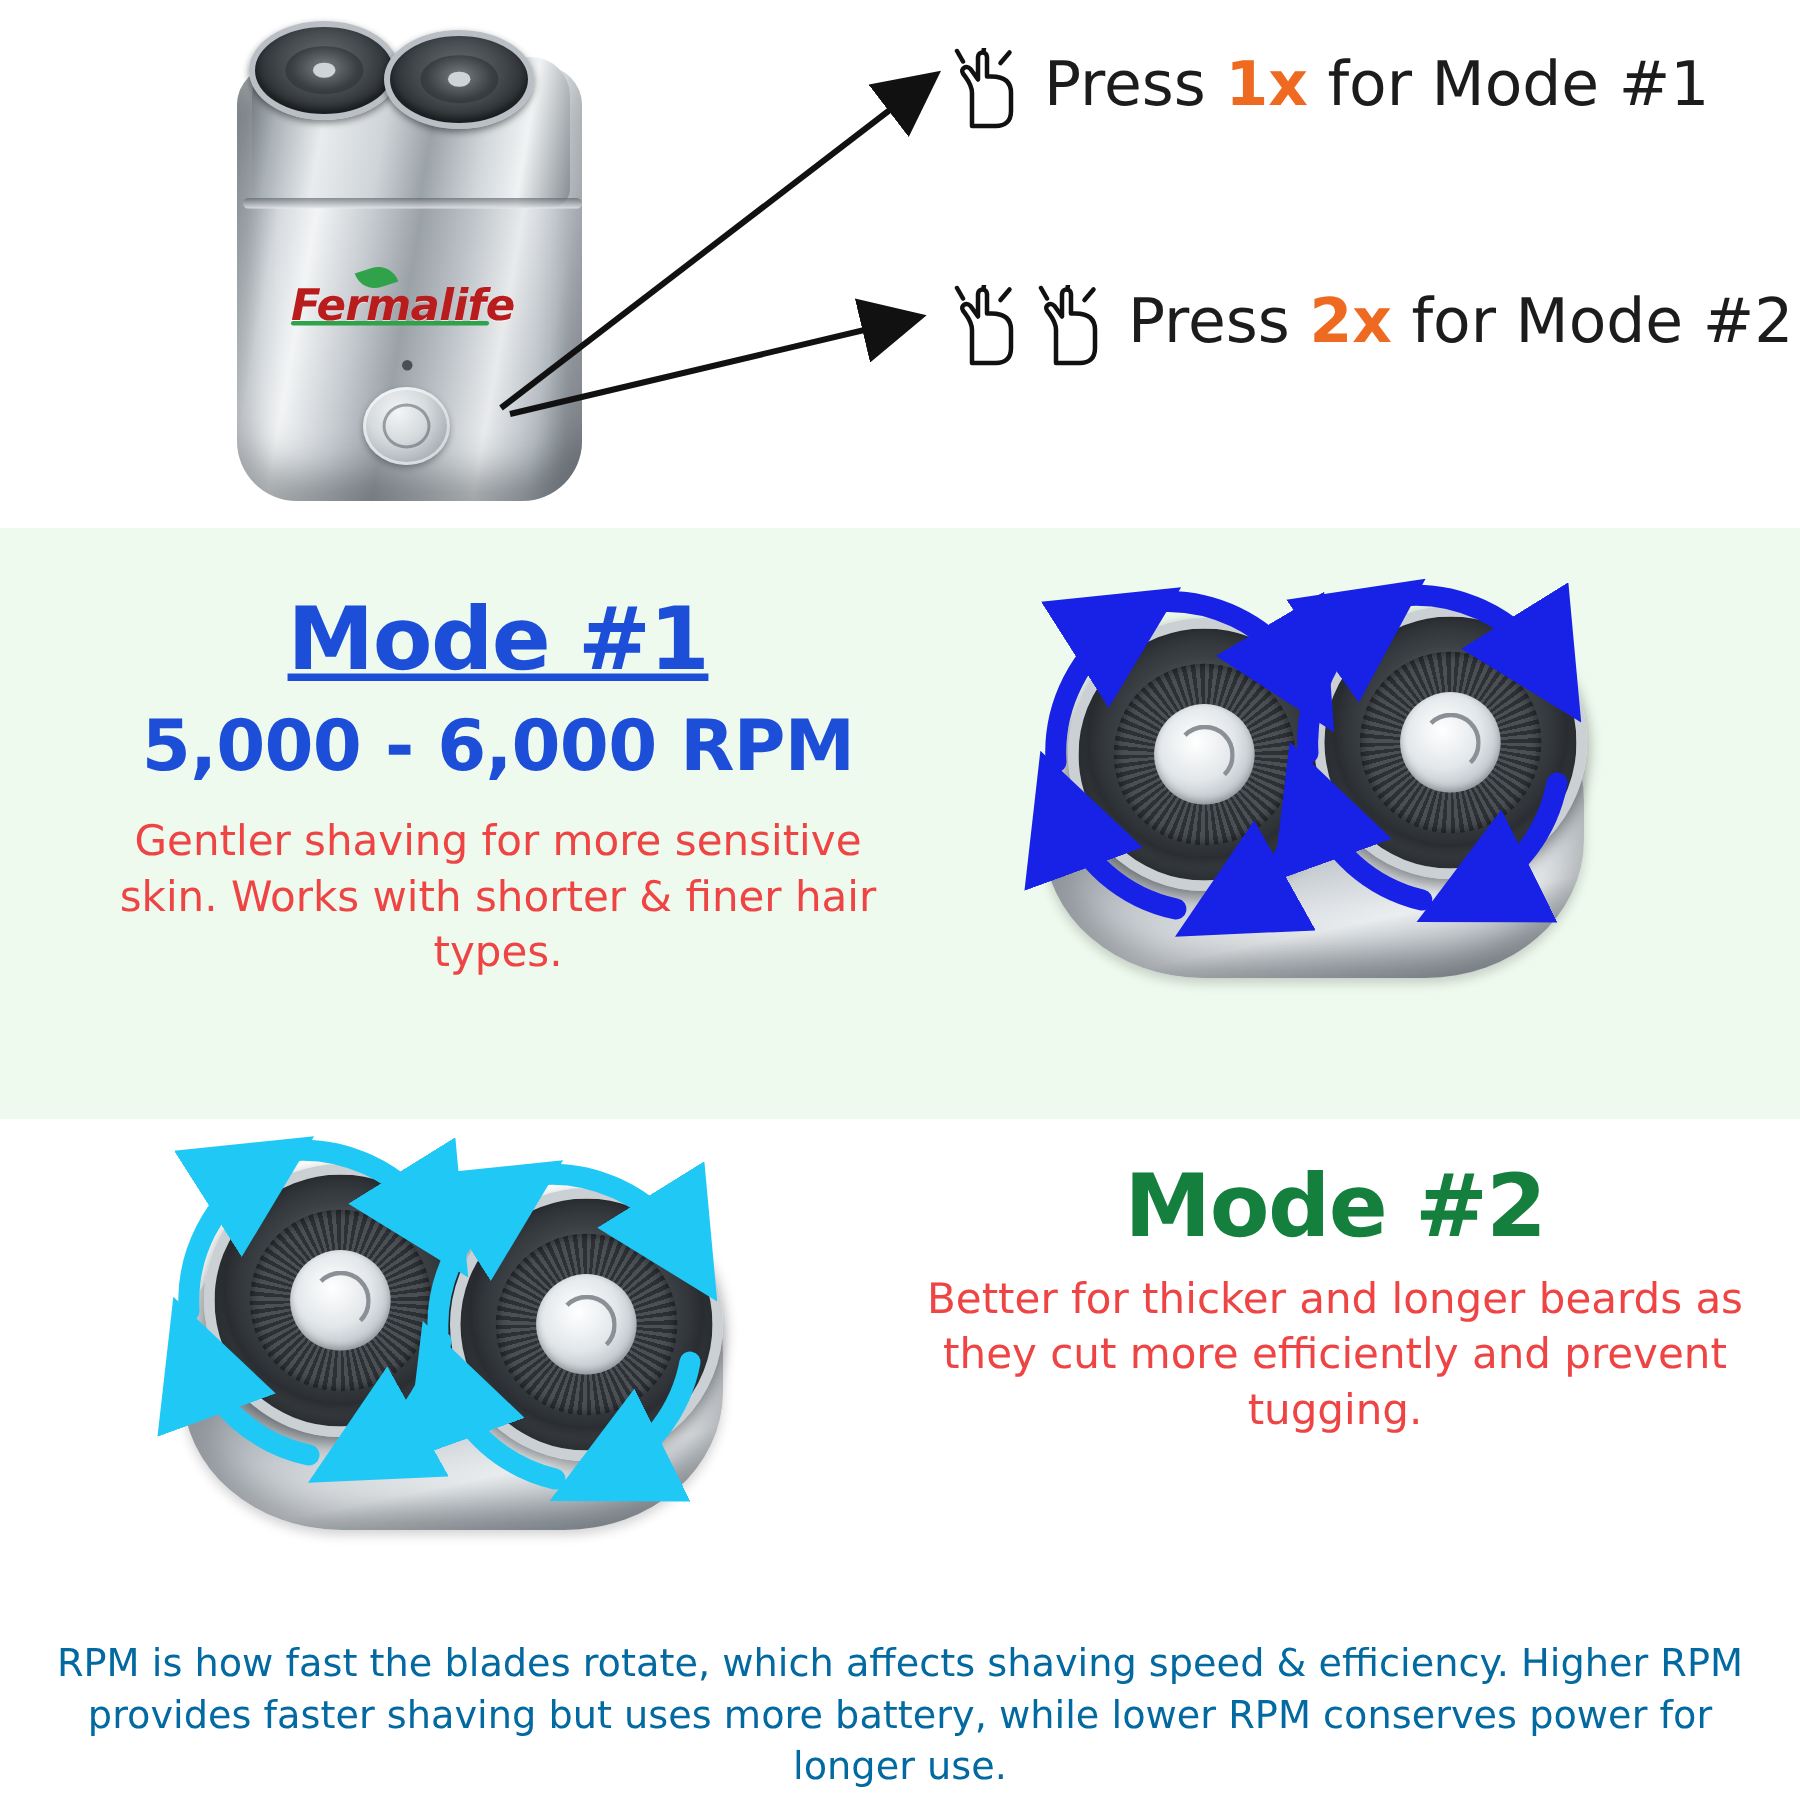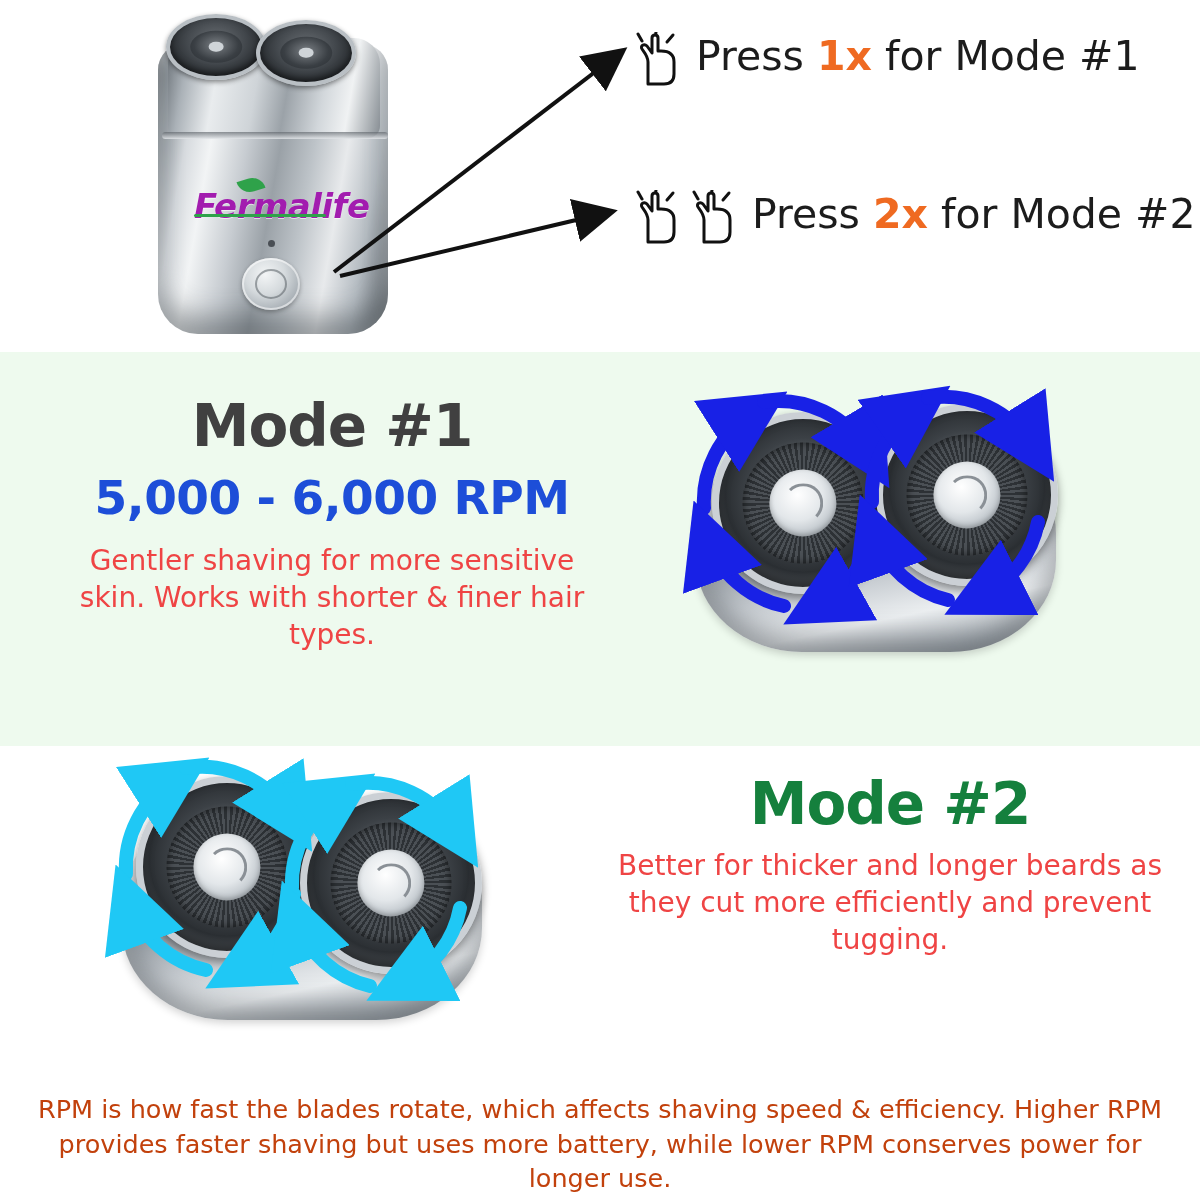--- a/index.html
+++ b/index.html
@@ -104,22 +104,22 @@
   }
   .sh-head-l { left: 16px; top: 6px; }
   .sh-head-r { left: 106px; top: 12px; }
 
   .sh-logo {
     position: absolute;
     left: 44px; top: 178px;
     font-family: "DejaVu Sans", sans-serif;
     font-weight: 700;
     font-style: italic;
-    font-size: 34px;
-    color: #a21caf;
+    font-size: 29px;
+    color: #b91c1c;
     letter-spacing: -.5px;
     text-shadow: 0 1px 0 rgba(255,255,255,.6);
   }
   .sh-leaf {
     position: absolute;
     left: 88px; top: 170px;
     width: 26px; height: 14px;
     background: #2fa24a;
     border-radius: 0 14px 0 14px;
     transform: rotate(-18deg);
@@ -185,21 +185,21 @@
     width: 520px;
     text-align: center;
   }
   .mode-title {
     font-family: "DejaVu Sans", sans-serif;
     font-size: 58px;
     font-weight: 700;
     letter-spacing: -1px;
     margin: 0 0 10px 0;
   }
-  .mode1-title { color: #404040; }
+  .mode1-title { color: #1d4ed8; text-decoration: underline; }
   .mode2-title { color: #15803d; }
   .mode-rpm {
     font-family: "DejaVu Sans", sans-serif;
     font-size: 47px;
     font-weight: 700;
     color: #1d4ed8;
     letter-spacing: -.5px;
     margin: 0 0 18px 0;
   }
   .mode-desc {
@@ -290,21 +290,21 @@
   .footer-note {
     position: absolute;
     left: 0; top: 1092px;
     width: 1200px;
     padding: 0 32px;
     box-sizing: border-box;
     text-align: center;
     font-family: "DejaVu Sans", sans-serif;
     font-size: 25.5px;
     line-height: 1.36;
-    color: #c2410c;
+    color: #0369a1;
   }
 </style>
 </head>
 <body>
 
 <div class="page">
 
   <div class="section-top">
 
     <div class="shaver-body">

